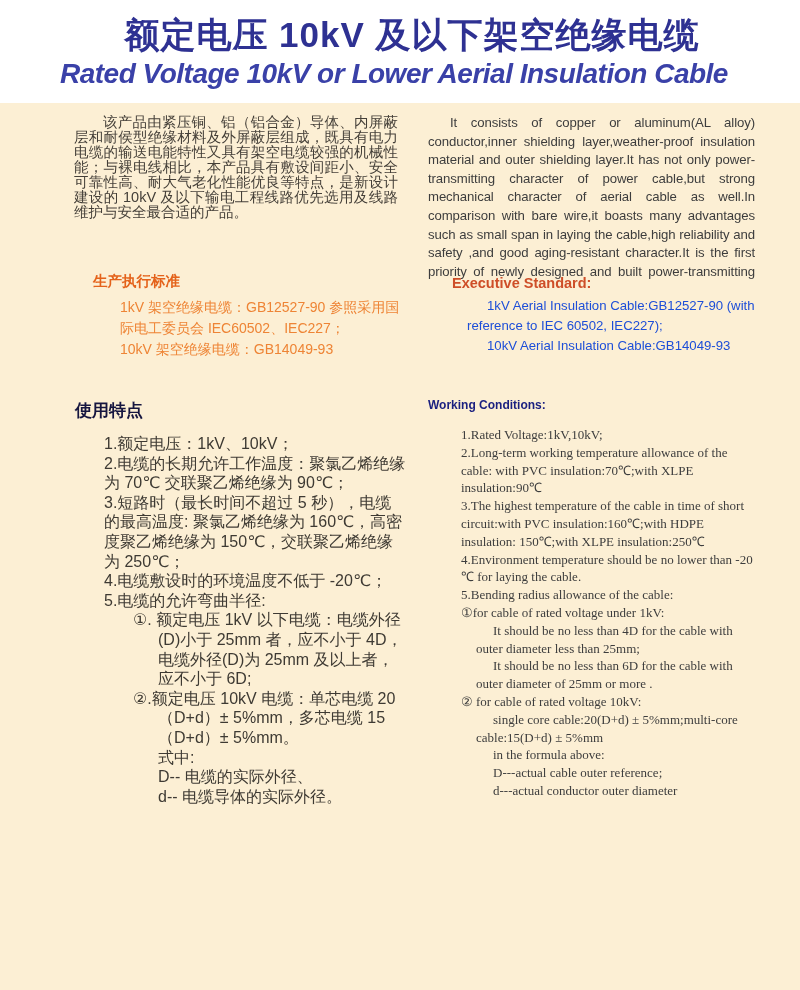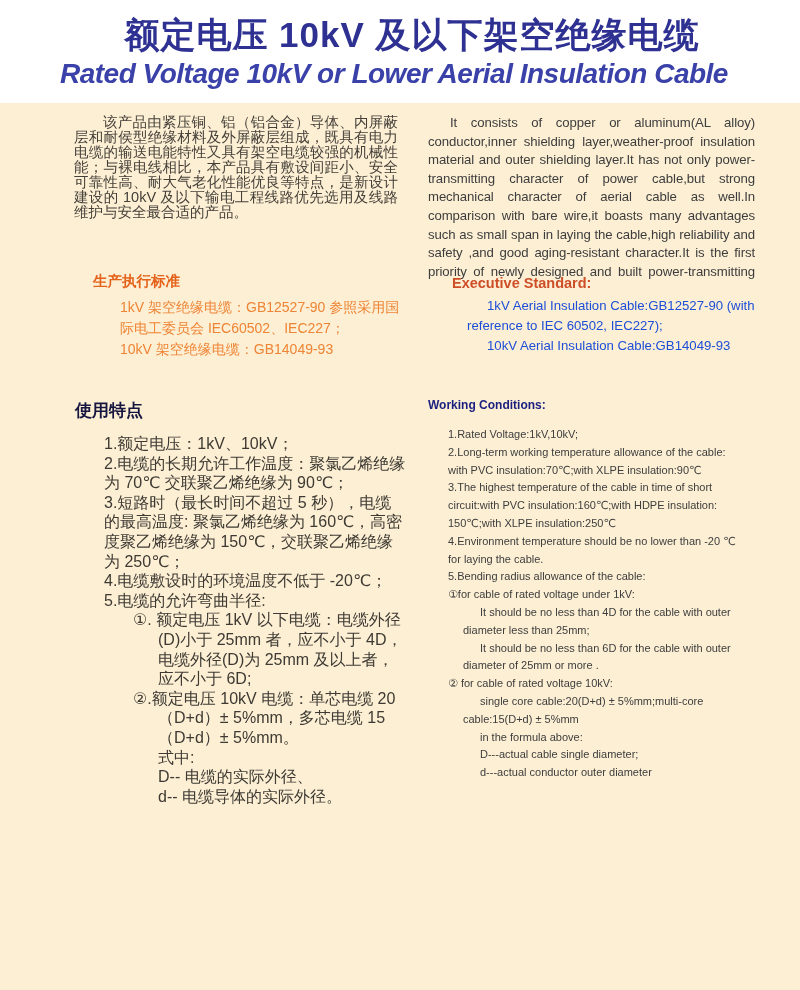--- a/index.html
+++ b/index.html
@@ -41,21 +41,21 @@
   
   .feat-cn { position:absolute; left:75px; top:399px; width:335px; color:#3e3a33; }
   .feat-cn .feat-heading { font-size:17px; font-weight:bold; color:#15153F; margin-bottom:12px; }
   .feat-list { margin-left:29px; width:302px; font-size:16px; line-height:19.6px; }
   .feat-sub { padding-left:54px; text-indent:-25px; }
   .formula-line { margin-left:54px; }
 
   
   .cond-en { position:absolute; left:428px; top:398px; width:345px; color:#3d3d3d; }
   .cond-en .cond-heading { font-size:12px; font-weight:bold; color:#1A1F7F; margin-bottom:14px; }
-  .cond-list { margin-left:20px; width:300px; font-size:11px; line-height:17.8px; }
+  .cond-list { margin-left:33px; width:300px; font-size:13px; line-height:17.8px;font-family:Liberation Serif, serif; }
   .cond-sub { padding-left:15px; text-indent:17px; }
   .note-line { margin-left:32px; }
 </style>
 </head>
 <body>
 
 <div class="page">
   <div class="content-bg"></div>
 
   <div class="title-cn">额定电压 10kV 及以下架空绝缘电缆</div>
@@ -99,17 +99,17 @@
       <p class="cond-item">2.Long-term working temperature allowance of the cable: with PVC insulation:70℃;with XLPE insulation:90℃</p>
       <p class="cond-item">3.The highest temperature of the cable in time of short circuit:with PVC insulation:160℃;with HDPE insulation: 150℃;with XLPE insulation:250℃</p>
       <p class="cond-item">4.Environment temperature should be no lower than -20 ℃ for laying the cable.</p>
       <p class="cond-item">5.Bending radius allowance of the cable:</p>
       <p class="cond-item">①for cable of rated voltage under 1kV:</p>
       <p class="cond-item cond-sub">It should be no less than 4D for the cable with outer diameter less than 25mm;</p>
       <p class="cond-item cond-sub">It should be no less than 6D for the cable with outer diameter of 25mm or more .</p>
       <p class="cond-item">② for cable of rated voltage 10kV:</p>
       <p class="cond-item cond-sub">single core cable:20(D+d) ± 5%mm;multi-core cable:15(D+d) ± 5%mm</p>
       <p class="cond-item note-line">in the formula above:</p>
-      <p class="cond-item note-line">D---actual cable single diameter;</p>
+      <p class="cond-item note-line">D---actual cable outer reference;</p>
       <p class="cond-item note-line">d---actual conductor outer diameter</p>
     </div>
   </div>
 </div>
 
 </body></html>

